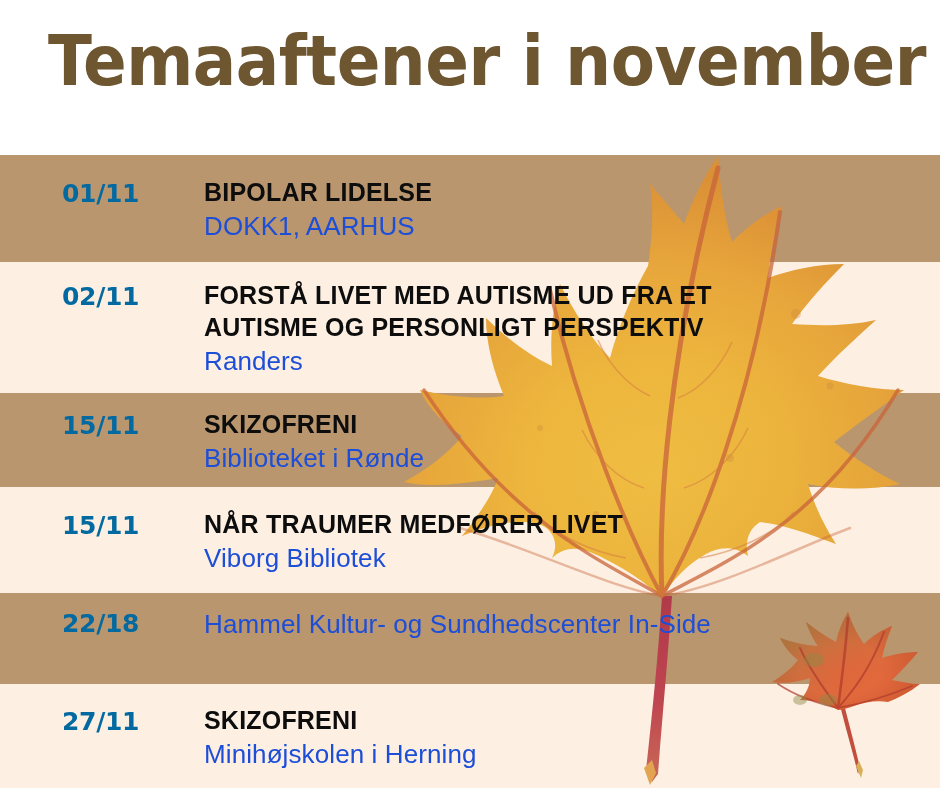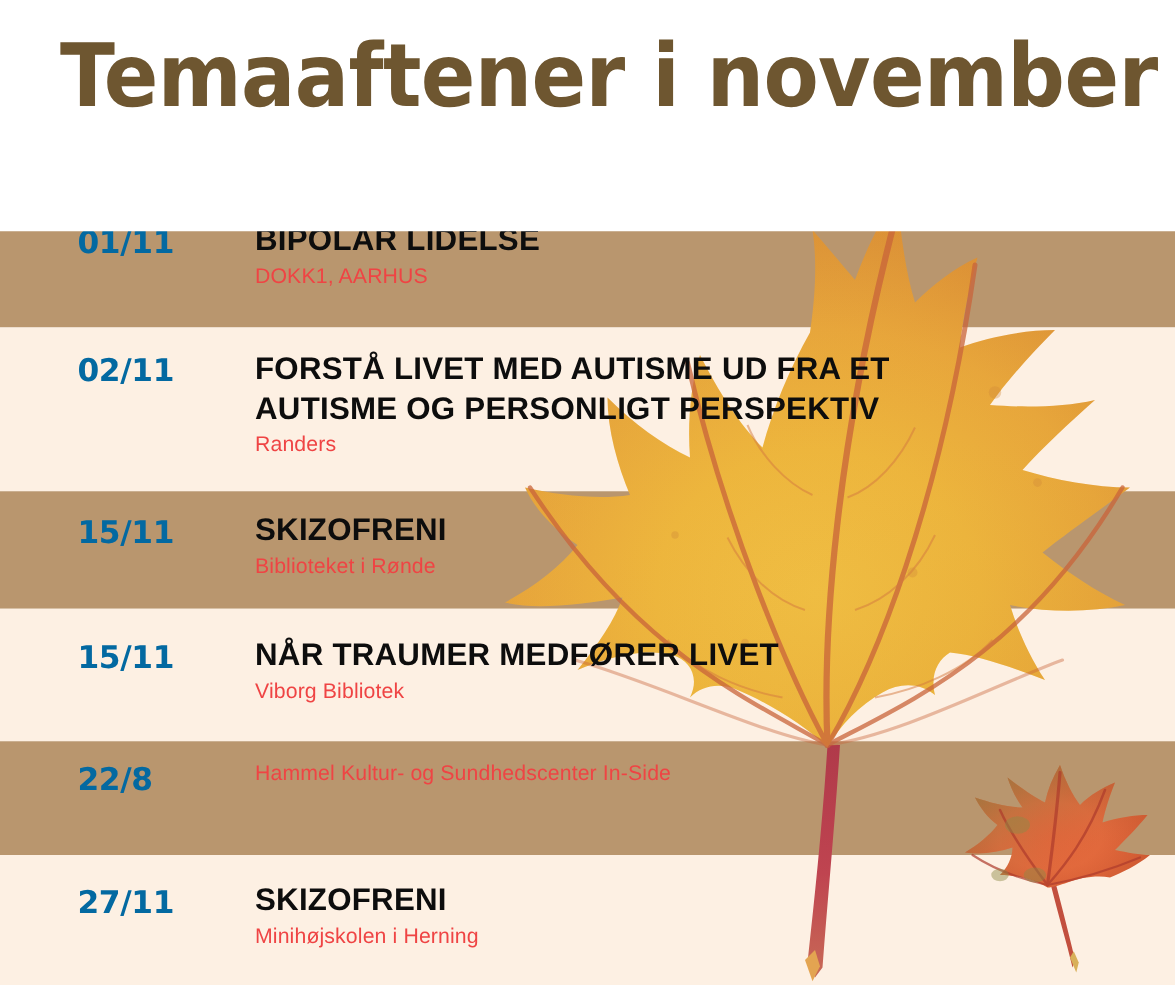--- a/index.html
+++ b/index.html
@@ -16,21 +16,21 @@
     height: 788px;
     overflow: hidden;
     background: #ffffff;
   }
 
   
   .title-bar {
     position: absolute;
     left: 0; top: 0;
     width: 940px;
-    height: 185px;
+    height: 155px;
     background: #ffffff;
     z-index: 4;
   }
   .poster-title {
     position: absolute;
     left: 48px;
     top: 26px;
     font-family: "DejaVu Sans", sans-serif;
     font-size: 70px;
     font-weight: 600;
@@ -94,23 +94,23 @@
     font-size: 25px;
     font-weight: bold;
     color: #0d0d0d;
     letter-spacing: 0.2px;
     line-height: 1.28;
     margin: 0;
     white-space: pre-line;
   }
   .event-venue {
     font-family: "Liberation Sans", sans-serif;
-    font-size: 17px;
+    font-size: 26px;
     font-weight: normal;
-    color: #ef4444;
+    color: #1d4ed8;
     letter-spacing: 0.1px;
     line-height: 1.3;
     margin: 2px 0 0 0;
   }
 
   
   .leaf-layer {
     position: absolute;
     left: 0; top: 0;
     width: 940px; height: 788px;
@@ -372,21 +372,21 @@
         </div>
       </div>
       <div class="rowtext" style="top: 332px; height: 106px;">
         <div class="date" style="top: 23.5px;">15/11</div>
         <div class="event" style="top: 20.5px;">
           <div class="event-title">NÅR TRAUMER MEDFØRER LIVET</div>
           <div class="event-venue">Viborg Bibliotek</div>
         </div>
       </div>
       <div class="rowtext" style="top: 438px; height: 91px;">
-        <div class="date" style="top: 16px;">22/8</div>
+        <div class="date" style="top: 16px;">22/18</div>
         <div class="event" style="top: 13px;">
           <div class="event-venue">Hammel Kultur- og Sundhedscenter In-Side</div>
         </div>
       </div>
       <div class="rowtext" style="top: 529px; height: 120px;">
         <div class="date" style="top: 22.5px;">27/11</div>
         <div class="event" style="top: 19.5px;">
           <div class="event-title">SKIZOFRENI</div>
           <div class="event-venue">Minihøjskolen i Herning</div>
         </div>

